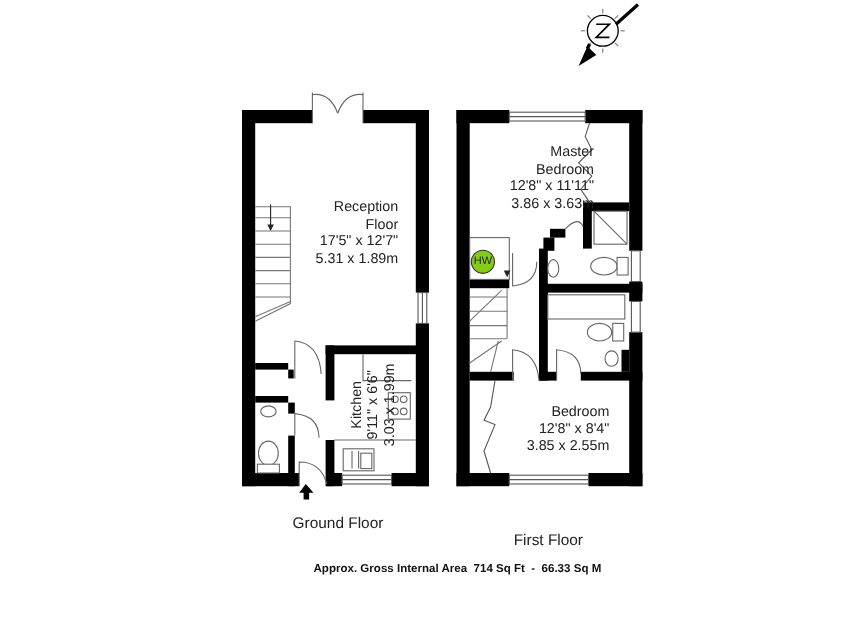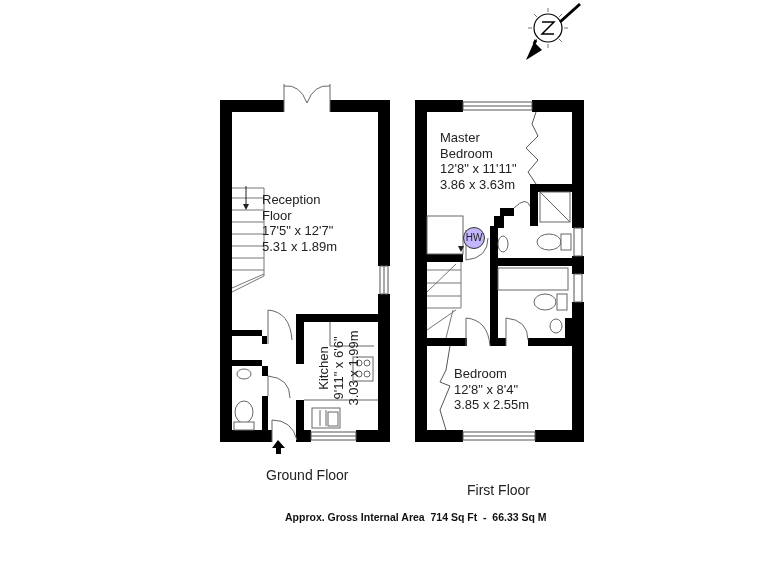--- a/index.html
+++ b/index.html
@@ -1,21 +1,21 @@
 <!DOCTYPE html>
 <html><head>
 <meta charset="utf-8">
 <style>
   html, body { margin: 0; padding: 0; background: #ffffff; }
   body { width: 768px; height: 576px; position: relative; overflow: hidden; font-family: "Liberation Sans", sans-serif; }
   svg#plan { position: absolute; left: 0; top: 0; }
-  .room-label { position: absolute; text-align: left; color: #222; font-size: 13px; line-height: 15.5px; font-family: "Liberation Sans", sans-serif; }
+  .room-label { position: absolute; text-align: right; color: #222; font-size: 13px; line-height: 15.5px; font-family: "Liberation Sans", sans-serif; }
   .floor-label { position: absolute; color: #222; font-size: 14px; font-family: "Liberation Sans", sans-serif; }
   .area-label { position: absolute; color: #111; font-size: 10.5px; font-weight: bold; font-family: "Liberation Sans", sans-serif; white-space: pre; }
-  .hw { position: absolute; width: 20px; height: 20px; border: 1px solid #333; border-radius: 50%; font-size: 10px; line-height: 20px; text-align: center; color: #222; background:#c4b5fd;margin-left:35px; }
+  .hw { position: absolute; width: 20px; height: 20px; border: 1px solid #333; border-radius: 50%; font-size: 10px; line-height: 20px; text-align: center; color: #222; background:#84cc16; }
   .kitchen-label { position: absolute; transform: rotate(-90deg); transform-origin: center center; text-align: center; color:#222; font-size: 13px; line-height: 15px; }
 </style>
 </head>
 <body>
 
 <svg id="plan" width="768" height="576" viewBox="0 0 768 576">
 
   <g stroke="#000" fill="none">
     <circle cx="548" cy="28" r="14" stroke-width="1.2"></circle>
     <g stroke="#777" stroke-width="1">
@@ -182,21 +182,21 @@
     <ellipse cx="549" cy="242" rx="12" ry="8"></ellipse>
     <rect x="561" y="234" width="10" height="16"></rect>
     <ellipse cx="503" cy="244" rx="5" ry="8"></ellipse>
     <rect x="498" y="268" width="70" height="22"></rect>
     <ellipse cx="545" cy="302" rx="11" ry="8"></ellipse>
     <rect x="557" y="294" width="10" height="16"></rect>
     <ellipse cx="556" cy="326" rx="6" ry="7"></ellipse>
   </g>
 </svg>
 
-<div class="room-label" style="left:262px; top:192px; width:100px;">
+<div class="room-label" style="left:262px; top:180px; width:100px;">
   <div>Reception</div>
   <div>Floor</div>
   <div>17'5" x 12'7"</div>
   <div>5.31 x 1.89m</div>
 </div>
 
 <div class="kitchen-label" style="left:290px; top:344px; width:100px; height:48px;">
   <div>Kitchen</div>
   <div>9'11" x 6'6"</div>
   <div>3.03 x 1.99m</div>

